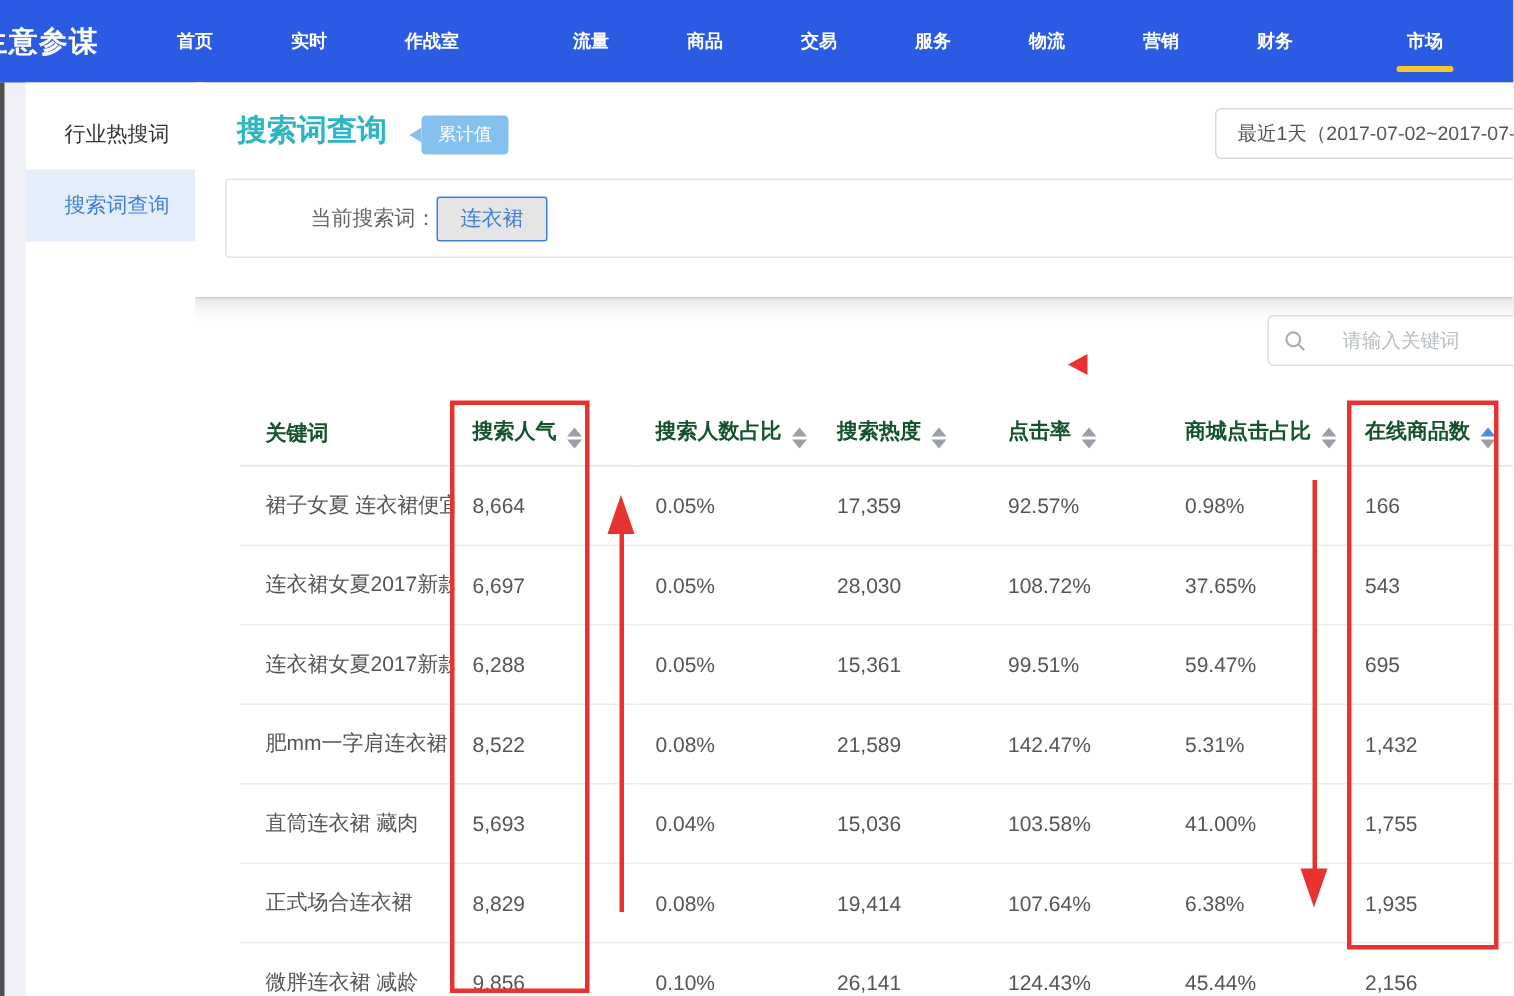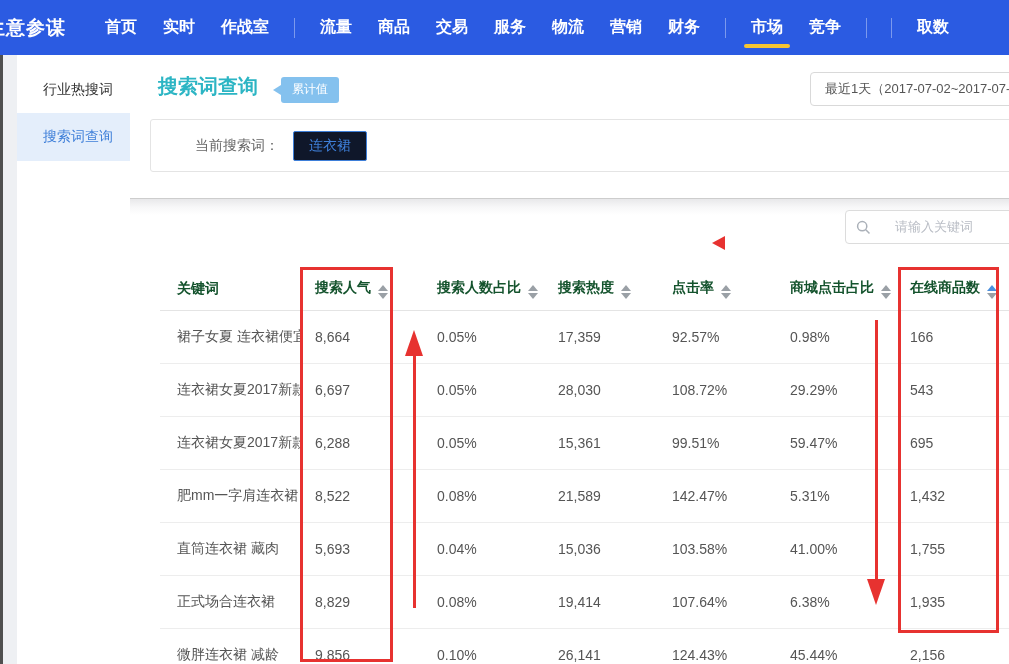--- a/index.html
+++ b/index.html
@@ -4,21 +4,21 @@
 <style>
   * { margin:0; padding:0; box-sizing:border-box; }
   html,body { width:1009px; height:664px; overflow:hidden; }
   body { font-family:"Liberation Sans","DejaVu Sans",sans-serif; background:#eef0f3; position:relative; }
   .page { position:absolute; inset:0; width:1009px; height:664px; overflow:hidden; }
 
   
   .topnav { position:absolute; left:0; top:0; right:0; height:55px; background:#2b5be2;
             display:flex; align-items:center; overflow:hidden; white-space:nowrap; }
   .logo { color:#fff; font-size:19px; font-weight:bold; margin-left:-14px; margin-right:26px; letter-spacing:1px; }
-  .nav-item { color:#fff; font-size:16px; font-weight:bold; margin:0 13px; height:55px;
+  .nav-item { color:#fff; font-size:12px; font-weight:bold; margin:0 26px; height:55px;
               display:flex; align-items:center; position:relative; cursor:pointer; }
   .nav-item.active { color:#ffffff;text-align:right; }
   .nav-item.active::after { content:""; position:absolute; left:-7px; right:-7px; bottom:7px;
                             height:4px; background:#f7c531; border-radius:2px; }
   .nav-div { width:1px; height:20px; background:rgba(255,255,255,.38); margin:0 12px; }
 
   
   .dark-strip { position:absolute; left:0; top:55px; width:3px; bottom:0; background:#4f4f4f; }
   .sidebar { position:absolute; left:17px; top:55px; width:119px; bottom:0; background:#fff;
              border-right:1px solid #e0e2e6; padding-top:12px; }
@@ -40,23 +40,23 @@
                  border-top:5px solid transparent; border-bottom:5px solid transparent;
                  border-right:8px solid #84c1ee; }
   .date-box { position:absolute; left:810px; top:72px; width:216px; height:34px; background:#fff;
               border:1px solid #d9d9d9; border-radius:4px; font-size:13px; color:#555;
               line-height:32px; padding-left:14px; overflow:hidden; white-space:nowrap; cursor:pointer; }
 
   
   .current-card { position:absolute; left:150px; top:119px; width:890px; height:53px;
                   border:1px solid #e4e4e4; border-radius:3px; background:#fff;
                   display:flex; align-items:center; }
-  .current-label { font-size:14px; color:#666; margin-left:44px; }
-  .term-tag { margin-left:14px; border:1px solid #3e7fd9; color:#3e7fd9; font-size:14px;
-              padding:5px 15px; border-radius:2px; background:#0f172a; cursor:pointer; }
+  .current-label { font-size:14px; color:#666; margin-left:56px; }
+  .term-tag { margin-left:0; border:1px solid #3e7fd9; color:#3e7fd9; font-size:14px;
+              padding:5px 15px; border-radius:2px; background:#e5e5e5; cursor:pointer; }
 
   
   .search-box { position:absolute; left:845px; top:210px; width:200px; height:34px; background:#fff;
                 border:1px solid #dcdcdc; border-radius:4px; display:flex; align-items:center;
                 padding-left:10px; overflow:hidden; }
   .search-box .ph { font-size:13px; color:#b9bdc5; margin-left:24px; }
 
   
   table.data { position:absolute; left:160px; top:268px; width:878px; border-collapse:collapse; table-layout:fixed; }
   table.data col.c1{width:143px} table.data col.c2{width:122px} table.data col.c3{width:121px}
@@ -194,21 +194,21 @@
         <td>92.57%</td>
         <td>0.98%</td>
         <td>166</td>
       </tr>
       <tr>
         <td class="first kw">连衣裙女夏2017新款...</td>
         <td>6,697</td>
         <td>0.05%</td>
         <td>28,030</td>
         <td>108.72%</td>
-        <td>29.29%</td>
+        <td>37.65%</td>
         <td>543</td>
       </tr>
       <tr>
         <td class="first kw">连衣裙女夏2017新款...</td>
         <td>6,288</td>
         <td>0.05%</td>
         <td>15,361</td>
         <td>99.51%</td>
         <td>59.47%</td>
         <td>695</td>

